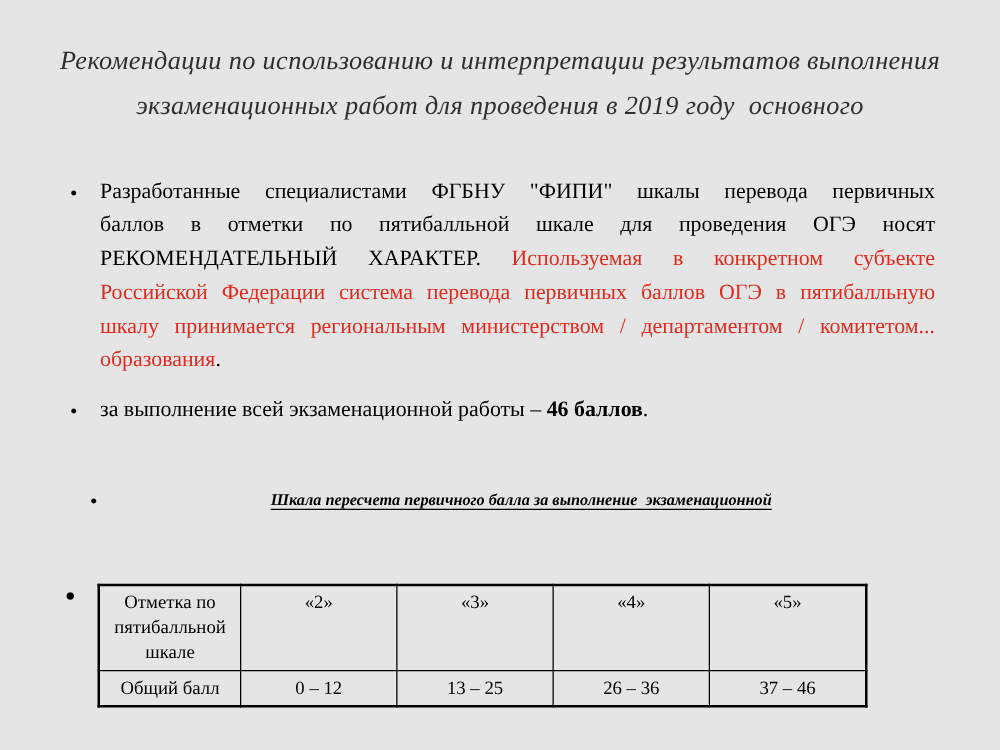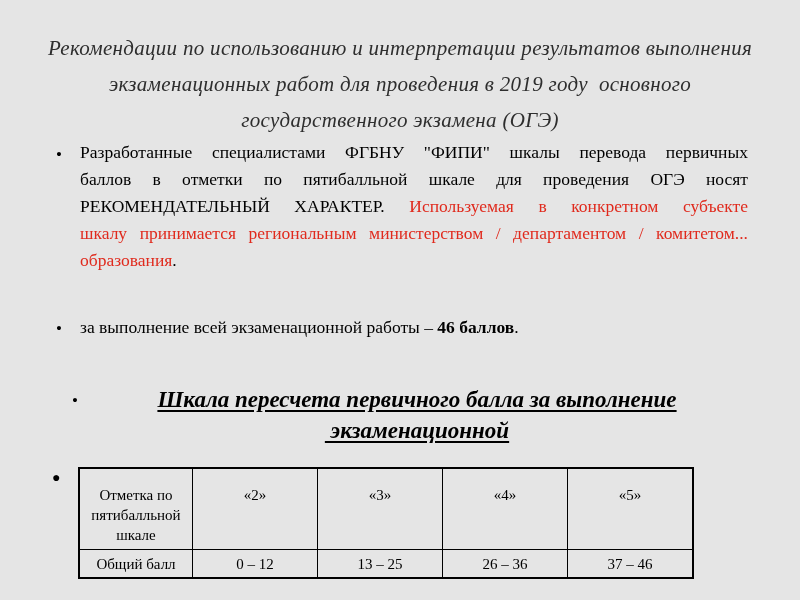--- a/index.html
+++ b/index.html
@@ -22,52 +22,52 @@
   .jline{text-align:justify;text-align-last:justify;}
   .jline.last{text-align-last:left;}
   .red{color:#e02a1d;}
   
   .p2{position:absolute;top:312px;left:80px;width:668px;
       font-size:17.5px;line-height:30px;}
   .p2 .l1{text-align:justify;text-align-last:justify;}
   .bold{font-weight:bold;margin-top:12px;}
   
   .sub{position:absolute;top:384px;left:92px;width:650px;
-       text-align:center;font-size:23px;line-height:31px;
+       text-align:center;font-size:13px;line-height:31px;
        font-style:italic;font-weight:bold;}
   .sub .uline{text-decoration:underline;text-underline-offset:3px;}
   
   .tbl-marker{position:absolute;left:52px;top:471px;font-size:14px;line-height:14px;}
   table.conv{
     position:absolute;top:467px;left:78px;border-collapse:collapse;
     font-size:15px;line-height:20px;table-layout:fixed;
   }
   table.conv{border:2px solid #000;}
   table.conv td{border:1px solid #000;text-align:center;padding:2px 4px;}
   td.c0{width:104px;}
   td.c1,td.c2,td.c3,td.c4{width:116px;}
-  tr.hdr td{height:62px;vertical-align:top;padding-top:16px;margin-top:28px;}
+  tr.hdr td{height:62px;vertical-align:top;padding-top:3px;margin-top:28px;}
   tr.vals td{height:23px;vertical-align:middle;}
 </style>
 </head>
 <body>
 
 <div class="slide">
 
   <div class="title">
     <div>Рекомендации по использованию и интерпретации результатов выполнения</div>
     <div>экзаменационных работ для проведения в 2019 году &nbsp;основного</div>
-    <div>государственного экзамена (ОГЭ)</div>
   </div>
 
   <span class="marker" style="left:56px;top:146px;">•</span>
   <div class="p1">
     <div class="jline">Разработанные специалистами ФГБНУ "ФИПИ" шкалы перевода первичных</div>
     <div class="jline">баллов в отметки по пятибалльной шкале для проведения ОГЭ носят</div>
     <div class="jline"><span>РЕКОМЕНДАТЕЛЬНЫЙ ХАРАКТЕР.</span><span class="red"> Используемая в конкретном субъекте</span></div>
+    <div class="jline red">Российской Федерации система перевода первичных баллов ОГЭ в пятибалльную</div>
     <div class="jline red">шкалу принимается региональным министерством / департаментом / комитетом...</div>
     <div class="jline last"><span class="red">образования</span><span>.</span></div>
   </div>
 
   <span class="marker" style="left:56px;top:320px;">•</span>
   <div class="p2">
     <div class="l2"><span>за выполнение всей экзаменационной работы – </span><span class="bold">46 баллов</span><span>.</span></div>
   </div>
 
   <span class="marker" style="left:72px;top:392px;">•</span>

